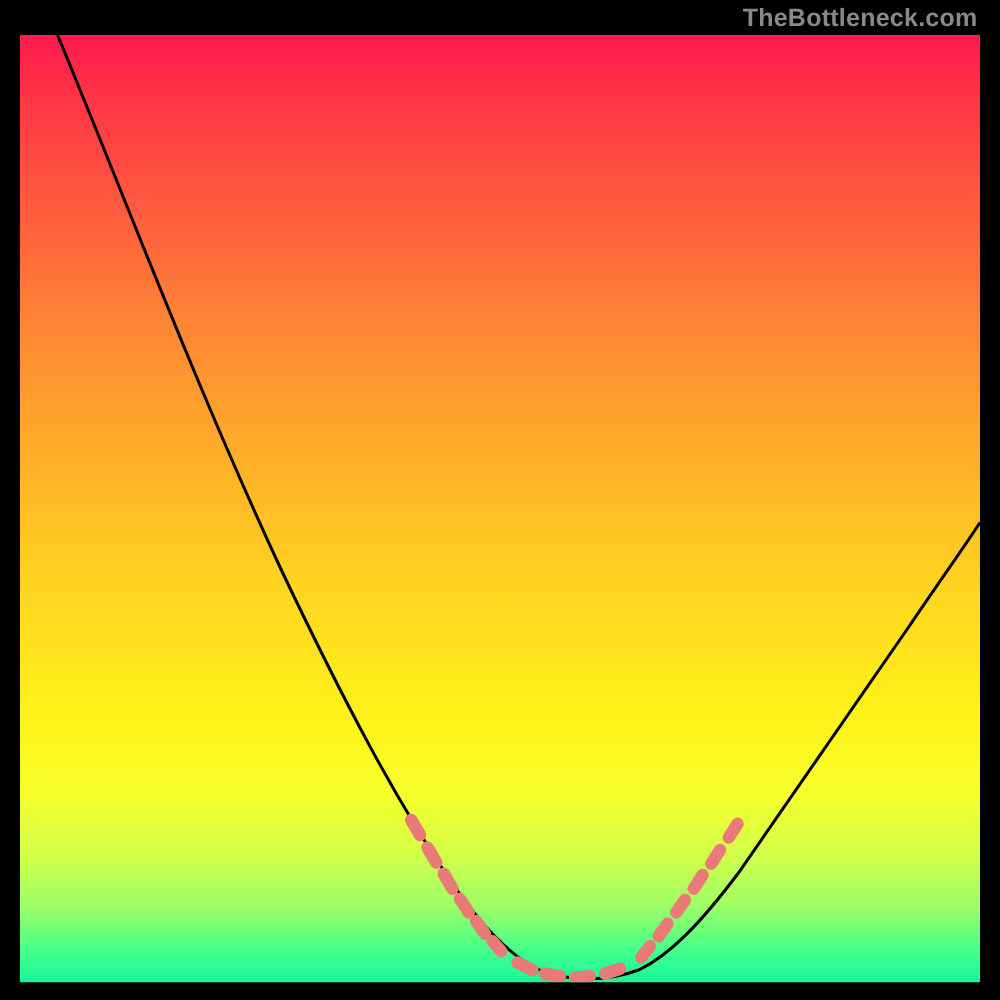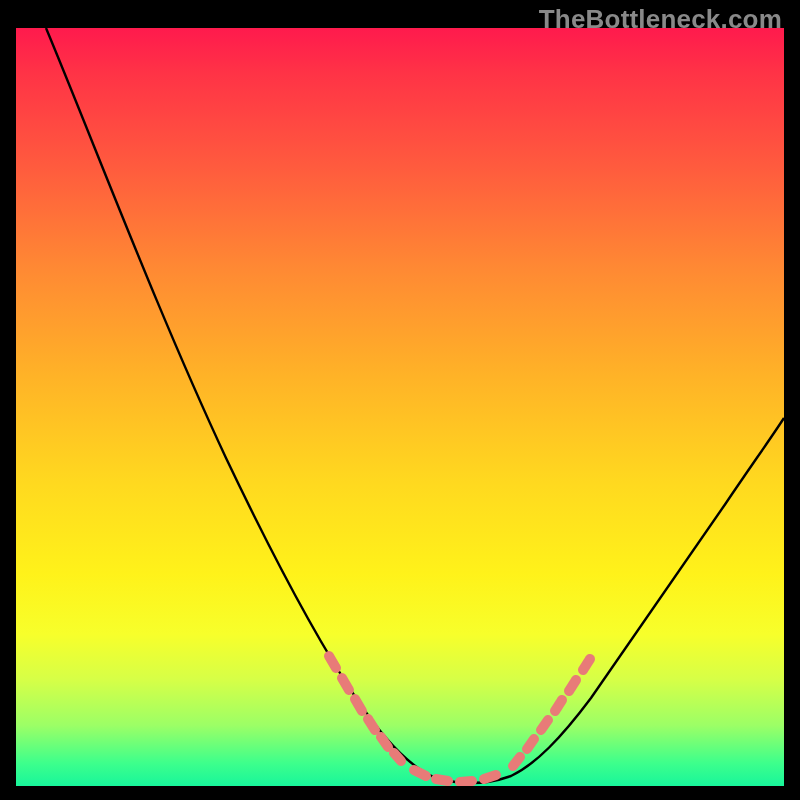--- a/index.html
+++ b/index.html
@@ -54,21 +54,21 @@
     left: 0;
     top: 0;
     width: 768px;
     height: 758px;
   }
   .attribution {
     position: absolute;
     top: 4px;
     right: 18px;
     color: #898989;
-    font-size: 26px;
+    font-size: 20px;
     font-weight: 600;
     letter-spacing: 0.2px;
   }
 </style>
 </head>
 <body>
 
 <div class="attribution">TheBottleneck.com</div>
 
 <div class="frame">

